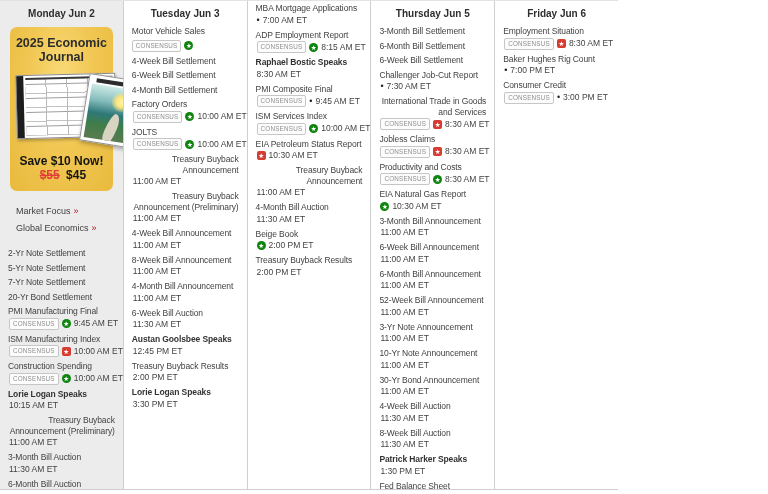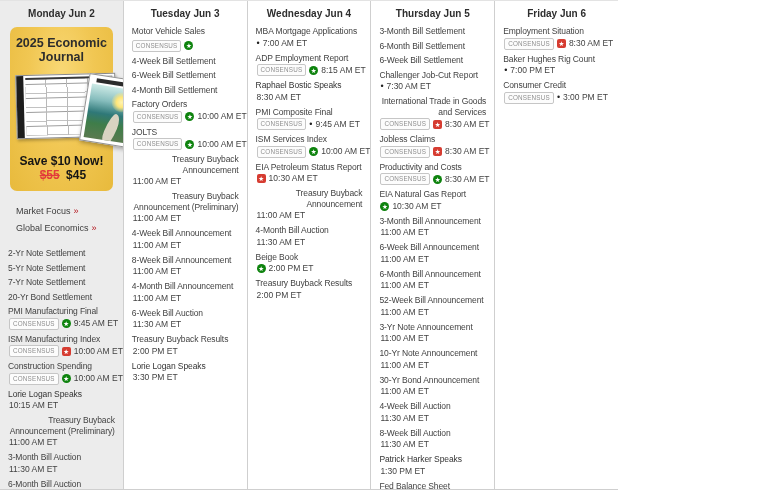--- a/index.html
+++ b/index.html
@@ -6,21 +6,21 @@
   body{font-family:"Liberation Sans", sans-serif; -webkit-font-smoothing:antialiased;}
   .cal{width:618px;height:490px;display:flex;border-top:1px solid #e3e3e3;border-bottom:1px solid #cfcfcf;box-sizing:border-box;overflow:hidden;background:#fff;}
   .col{flex:1 1 0;min-width:0;border-right:1px solid #cfcfcf;box-sizing:border-box;overflow:hidden;}
   .col:last-child{border-right:none;}
   .col.today{background:#ececec;}
   .col-header{text-align:center;font-size:10px;font-weight:bold;color:#2e2e2e;padding:7px 0 5px;}
   .col-body{padding:2px 8px 0 8px;}
   .event{margin-bottom:4px;}
   .ev-name{font-size:8.5px;line-height:10.5px;color:#424242;letter-spacing:-0.1px;display:flex;align-items:center;flex-wrap:wrap;gap:3px;}
   .ev-name .nm{cursor:pointer;text-align:right;}
-  .ev-name.bold .nm{font-weight:normal;color:#333;}
+  .ev-name.bold .nm{font-weight:bold;color:#333;}
   .ev-detail{display:flex;align-items:center;gap:3px;margin-top:1px;padding-left:1px;font-size:8.5px;line-height:11px;color:#424242;}
   .badge{display:inline-block;font-size:6.3px;line-height:8px;color:#8f8f8f;border:1px solid #c6c6c6;border-radius:2px;padding:1px 3px;background:#fcfcfc;letter-spacing:.2px;}
   .icn{width:9px;height:9px;display:inline-flex;align-items:center;justify-content:center;color:#fff;font-size:6.5px;line-height:9px;flex:0 0 auto;}
   .icn.green{background:#0e830e;border-radius:50%;}
   .icn.red{background:#d63c31;border-radius:2px;}
   .icn.bullet{background:none;color:#222;width:auto;height:auto;font-size:9px;line-height:9px;}
   .ev-time{white-space:nowrap;}
   
   .promo{margin:1px 2px 6px 2px;border-radius:7px;padding:9px 5px 9px;text-align:center;cursor:pointer;
          background:radial-gradient(ellipse at 50% 30%, #f9d977 0%, #f1c753 45%, #e8ba3c 100%);}
@@ -248,40 +248,47 @@
         </div>
         <div class="event">
           <div class="ev-name">
             <span class="nm">6-Week Bill Auction</span>
           </div>
           <div class="ev-detail">
             <span class="ev-time">11:30 AM ET</span>
           </div>
         </div>
         <div class="event">
+          <div class="ev-name bold">
+            <span class="nm">Austan Goolsbee Speaks</span>
+          </div>
+          <div class="ev-detail">
+            <span class="ev-time">12:45 PM ET</span>
+          </div>
+        </div>
+        <div class="event">
           <div class="ev-name">
             <span class="nm">Treasury Buyback Results</span>
           </div>
           <div class="ev-detail">
             <span class="ev-time">2:00 PM ET</span>
           </div>
         </div>
         <div class="event">
           <div class="ev-name bold">
             <span class="nm">Lorie Logan Speaks</span>
           </div>
           <div class="ev-detail">
             <span class="ev-time">3:30 PM ET</span>
           </div>
         </div>
       </div>
   </div>
 
   <div class="col">
-    <div class="col-header">Wednesday Jun 4</div>
     <div class="col-body">
         <div class="event">
           <div class="ev-name">
             <span class="nm">MBA Mortgage Applications</span>
           </div>
           <div class="ev-detail">
             <span class="icn bullet">•</span>
             <span class="ev-time">7:00 AM ET</span>
           </div>
         </div>

